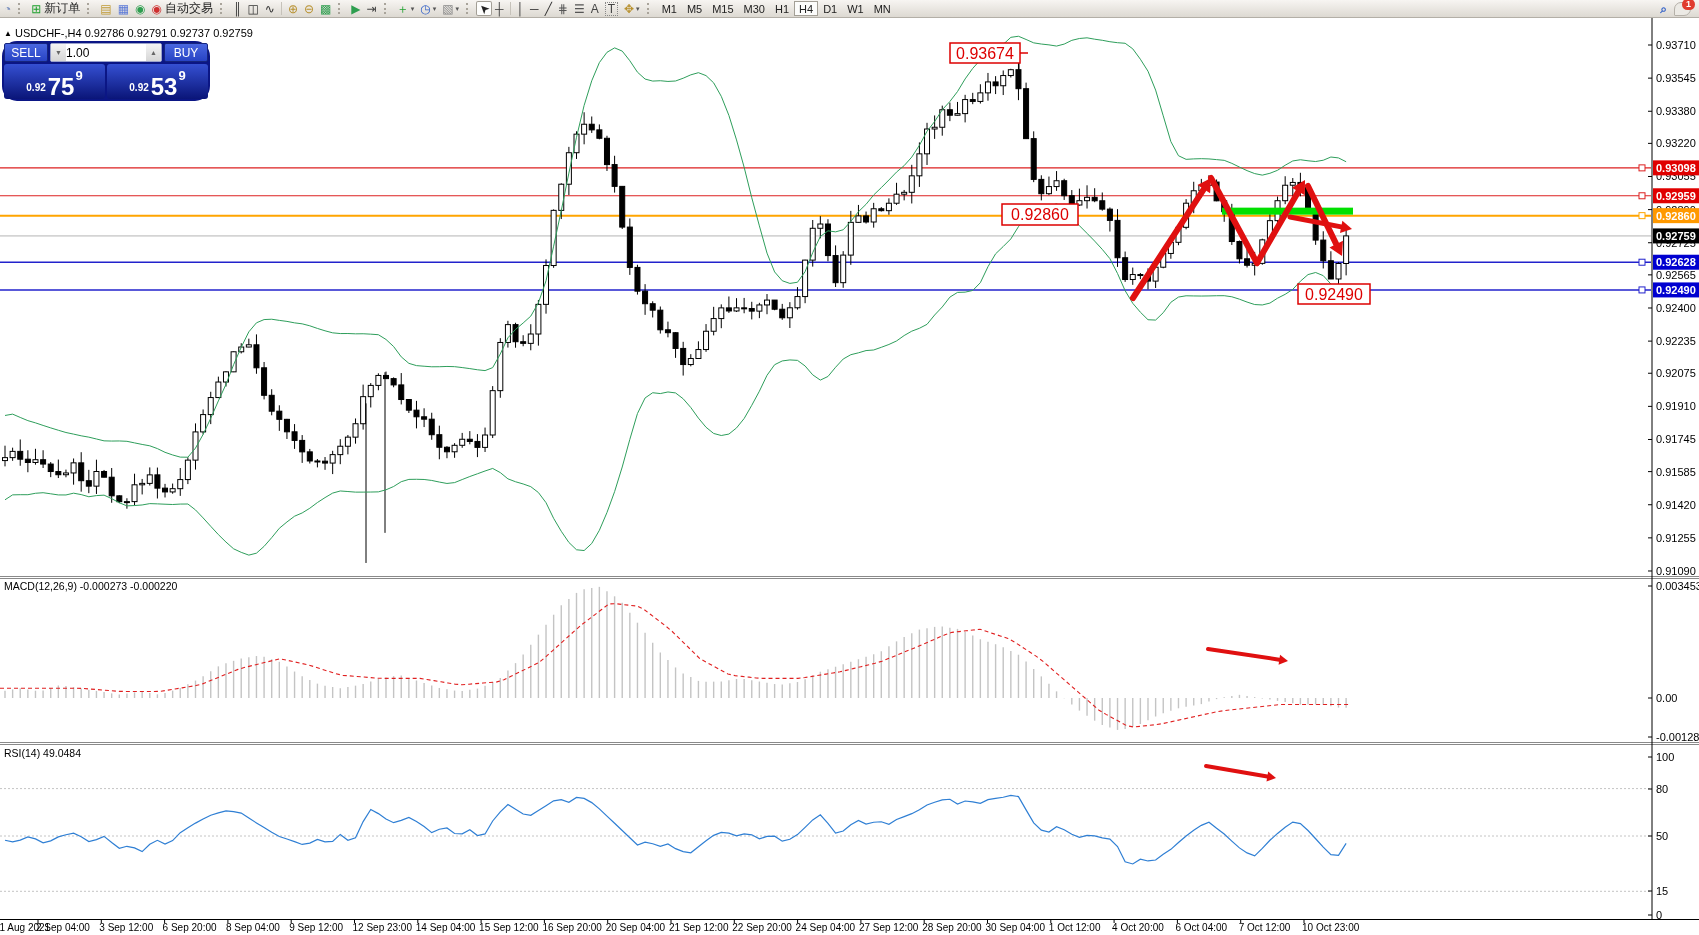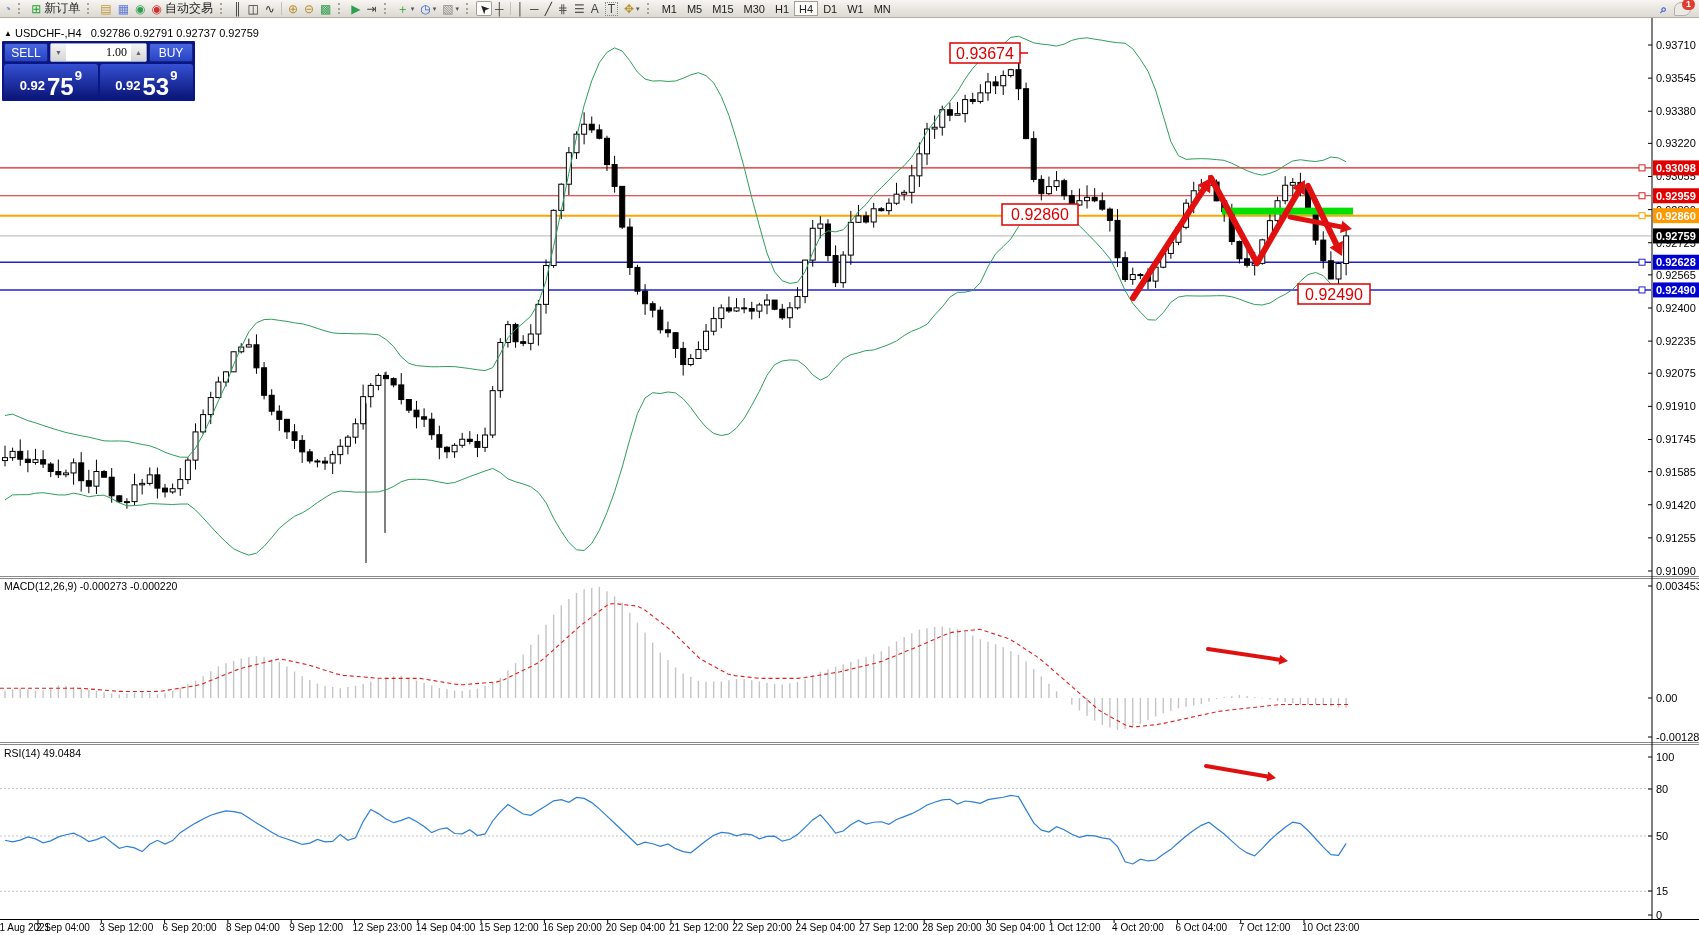--- a/index.html
+++ b/index.html
@@ -23,36 +23,36 @@
   .tf.active{background:#fcfcfb;box-shadow:inset 0 0 0 1px #a39f96}
   .spacer{flex:1}
   .notif{position:relative;width:15px;height:12px;background:#eceae5;border:1px solid #b5b1a9;
          border-radius:7px 7px 7px 1px;margin:0 8px 0 4px}
   .badge{position:absolute;top:-4px;right:-5px;background:#e03c2f;color:#fff;font-size:9px;
          min-width:11px;height:11px;border-radius:6px;display:flex;align-items:center;
          justify-content:center;font-weight:bold;padding:0 1px}
   
   #symbol-line{position:absolute;top:27px;left:4px;font-size:11px;color:#000;z-index:5}
   #symbol-line .mk{font-size:8px;vertical-align:1px}
-  #symbol-line .ohlc{margin-left:6px}
+  #symbol-line .ohlc{margin-left:0}
   
-  #trade-panel{position:absolute;top:41px;left:2px;width:193px;z-index:5;background:#0b1685;
-               padding:2px;border-radius:1px;box-sizing:border-box}
+  #trade-panel{position:absolute;top:41px;left:2px;width:208px;z-index:5;background:#0b1685;
+               padding:2px;border-radius:15px;box-sizing:border-box}
   .tp-top{display:flex;height:19px;gap:2px}
   .tp-sell-btn,.tp-buy-btn{flex:0 0 44px;background:linear-gradient(#4a67e0,#2743c4);color:#fff;
        border:1px solid #16257e;font-size:12px;border-radius:2px;padding:0;font-family:inherit}
   .tp-vol{flex:1;display:flex;border:1px solid #9aa2ca;background:#fff;border-radius:2px;overflow:hidden}
   .tp-step{width:15px;background:linear-gradient(#f4f4f4,#d6d6d6);border:none;color:#666;
            font-size:7px;padding:0;font-family:inherit}
-  .tp-vol-input{flex:1;border:none;outline:none;text-align:right;font-size:12px;padding:0 4px 0 0;
-                min-width:0;font-family:Liberation Serif, serif}
+  .tp-vol-input{flex:1;border:none;outline:none;text-align:left;font-size:12px;padding:0 4px 0 0;
+                min-width:0;font-family:Liberation Sans, sans-serif}
   .tp-prices{display:flex;gap:2px;margin-top:2px}
   .tp-price{flex:1;height:33px;border-radius:3px;color:#fff;display:flex;align-items:flex-end;
             justify-content:center;padding-bottom:2px;background:linear-gradient(#3550d2,#0a1578)}
-  .tp-small{font-size:13px;font-weight:bold;margin:12px 2px 4px 0}
+  .tp-small{font-size:10px;font-weight:bold;margin:12px 2px 4px 0}
   .tp-big{font-size:24px;font-weight:bold;line-height:.82}
   .tp-sup{font-size:13px;font-weight:bold;margin:0 0 14px 1px}
 </style>
 </head>
 <body>
 
 <div id="root">
   <svg id="chart" width="1699" height="935" viewBox="0 0 1699 935">
       <rect x="0" y="17" width="1699" height="918" fill="#ffffff"></rect>
       <line x1="0" y1="167.86512000000027" x2="1651" y2="167.86512000000027" stroke="#dd2020" stroke-width="1.2"></line>

